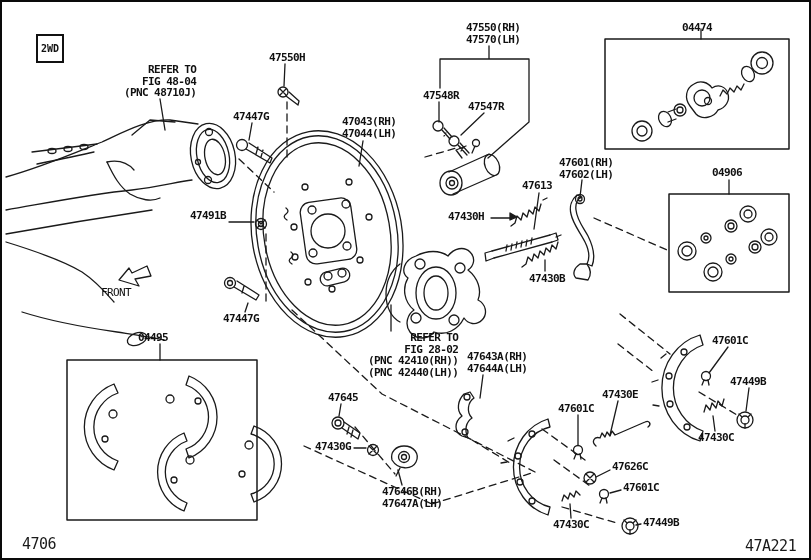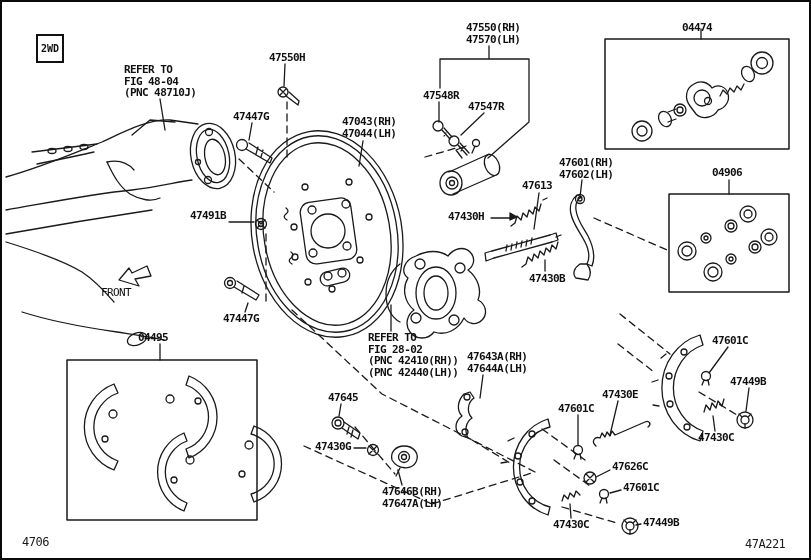--- a/index.html
+++ b/index.html
@@ -1,21 +1,21 @@
 <!DOCTYPE html>
 <html><head>
 <meta charset="utf-8">
 <style>
   html,body{margin:0;padding:0;background:#888;}
   #page{position:relative;width:811px;height:560px;background:#fff;border:2px solid #0a0a0a;box-sizing:border-box;overflow:hidden;
         font-family:"DejaVu Sans Mono","Liberation Mono",monospace;}
   svg{position:absolute;left:0;top:0;}
-  .lbl{position:absolute;font-weight:bold;font-size:11px;line-height:11.5px;letter-spacing:-0.6px;color:#101010;white-space:nowrap;z-index:5;}
+  .lbl{position:absolute;font-weight:bold;font-size:11px;line-height:11.5px;letter-spacing:-0.6px;color:#101010;white-space:nowrap;z-index:5;text-align:right;}
   .lbl span{display:block;}
-  .code{position:absolute;font-size:12px;font-weight:400;letter-spacing:-0.5px;color:#1a1a1a;z-index:5;}
+  .code{position:absolute;font-size:15px;font-weight:400;letter-spacing:-0.5px;color:#1a1a1a;z-index:5;}
   .badge{position:absolute;left:34px;top:32px;border:2px solid #111;padding:7px 3px;font-size:10px;font-weight:bold;color:#111;z-index:5;}
 </style>
 </head>
 <body>
 
 <div id="page">
 
   <svg width="811" height="560" viewBox="0 0 811 560">
     <g fill="none" stroke="#1a1a1a" stroke-width="1.3" stroke-linecap="round" stroke-linejoin="round">
 

